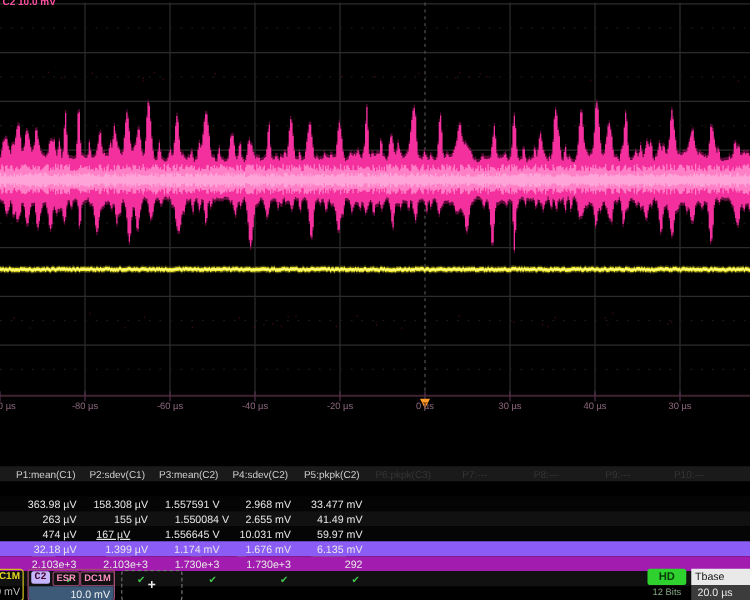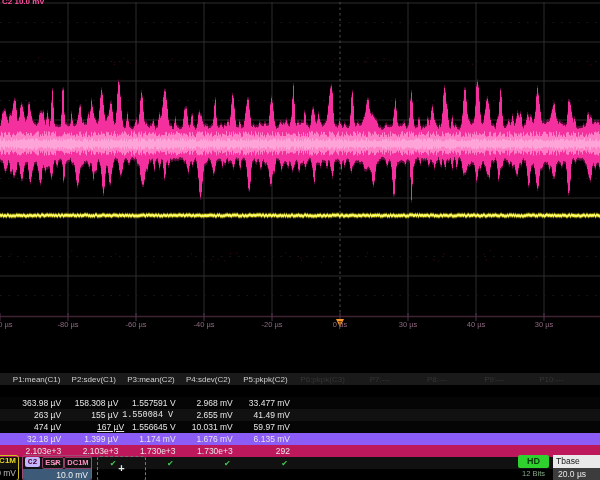--- a/index.html
+++ b/index.html
@@ -138,39 +138,39 @@
       <div class="trow" style="top: 24px; background: rgb(5, 5, 5);">
         <div class="tcell val" style="left: 8px; width: 53.2px; color: rgb(230, 230, 230);">363.98 µV</div>
         <div class="tcell val" style="left: 65.2px; width: 53.2px; color: rgb(230, 230, 230);">158.308 µV</div>
         <div class="tcell val" style="left: 122.4px; width: 53.2px; color: rgb(230, 230, 230);">1.557591 V</div>
         <div class="tcell val" style="left: 179.6px; width: 53.2px; color: rgb(230, 230, 230);">2.968 mV</div>
         <div class="tcell val" style="left: 236.8px; width: 53.2px; color: rgb(230, 230, 230);">33.477 mV</div>
       </div>
       <div class="trow" style="top: 36px; background: rgb(17, 17, 17);">
         <div class="tcell val" style="left: 8px; width: 53.2px; color: rgb(230, 230, 230);">263 µV</div>
         <div class="tcell val" style="left: 65.2px; width: 53.2px; color: rgb(230, 230, 230);">155 µV</div>
-        <div class="tcell val" style="left: 120px; width: 53.2px; color: rgb(230, 230, 230); font-family: Liberation Mono, monospace;">1.550084 V</div>
+        <div class="tcell val" style="left: 130px; width: 53.2px; color: rgb(230, 230, 230);">1.550084 V</div>
         <div class="tcell val" style="left: 179.6px; width: 53.2px; color: rgb(230, 230, 230);">2.655 mV</div>
         <div class="tcell val" style="left: 236.8px; width: 53.2px; color: rgb(230, 230, 230);">41.49 mV</div>
       </div>
       <div class="trow" style="top: 48px; background: rgb(5, 5, 5);">
         <div class="tcell val" style="left: 8px; width: 53.2px; color: rgb(230, 230, 230);">474 µV</div>
-        <div class="tcell val" style="left: 71px; width: 53.2px; color: rgb(230, 230, 230); text-decoration: underline;">167 µV</div>
+        <div class="tcell val" style="left: 51px; width: 53.2px; color: rgb(230, 230, 230); text-decoration: underline;">167 µV</div>
         <div class="tcell val" style="left: 122.4px; width: 53.2px; color: rgb(230, 230, 230);">1.556645 V</div>
         <div class="tcell val" style="left: 179.6px; width: 53.2px; color: rgb(230, 230, 230);">10.031 mV</div>
         <div class="tcell val" style="left: 236.8px; width: 53.2px; color: rgb(230, 230, 230);">59.97 mV</div>
       </div>
       <div class="trow" style="top: 60px; background: #8b5cf6;">
         <div class="tcell val" style="left: 8px; width: 53.2px; color: rgb(230, 230, 230);">32.18 µV</div>
         <div class="tcell val" style="left: 65.2px; width: 53.2px; color: rgb(230, 230, 230);">1.399 µV</div>
         <div class="tcell val" style="left: 122.4px; width: 53.2px; color: rgb(230, 230, 230);">1.174 mV</div>
         <div class="tcell val" style="left: 179.6px; width: 53.2px; color: rgb(230, 230, 230);">1.676 mV</div>
         <div class="tcell val" style="left: 236.8px; width: 53.2px; color: rgb(230, 230, 230);">6.135 mV</div>
       </div>
-      <div class="trow" style="top: 72px; background: #be185d;">
+      <div class="trow" style="top: 72px; background: #a21caf;">
         <div class="tcell val" style="left: 8px; width: 53.2px; color: rgb(230, 230, 230);">2.103e+3</div>
         <div class="tcell val" style="left: 65.2px; width: 53.2px; color: rgb(230, 230, 230);">2.103e+3</div>
         <div class="tcell val" style="left: 122.4px; width: 53.2px; color: rgb(230, 230, 230);">1.730e+3</div>
         <div class="tcell val" style="left: 179.6px; width: 53.2px; color: rgb(230, 230, 230);">1.730e+3</div>
         <div class="tcell val" style="left: 236.8px; width: 53.2px; color: rgb(230, 230, 230);">292</div>
       </div>
       <div class="trow" style="top: 84px; background: rgb(17, 17, 17);">
         <div class="tcell val" style="left: 8px; width: 51.2px; color: rgb(65, 201, 79); font-size: 8px;">✔</div>
         <div class="tcell val" style="left: 65.2px; width: 51.2px; color: rgb(65, 201, 79); font-size: 8px;">✔</div>
         <div class="tcell val" style="left: 122.4px; width: 51.2px; color: rgb(65, 201, 79); font-size: 8px;">✔</div>

